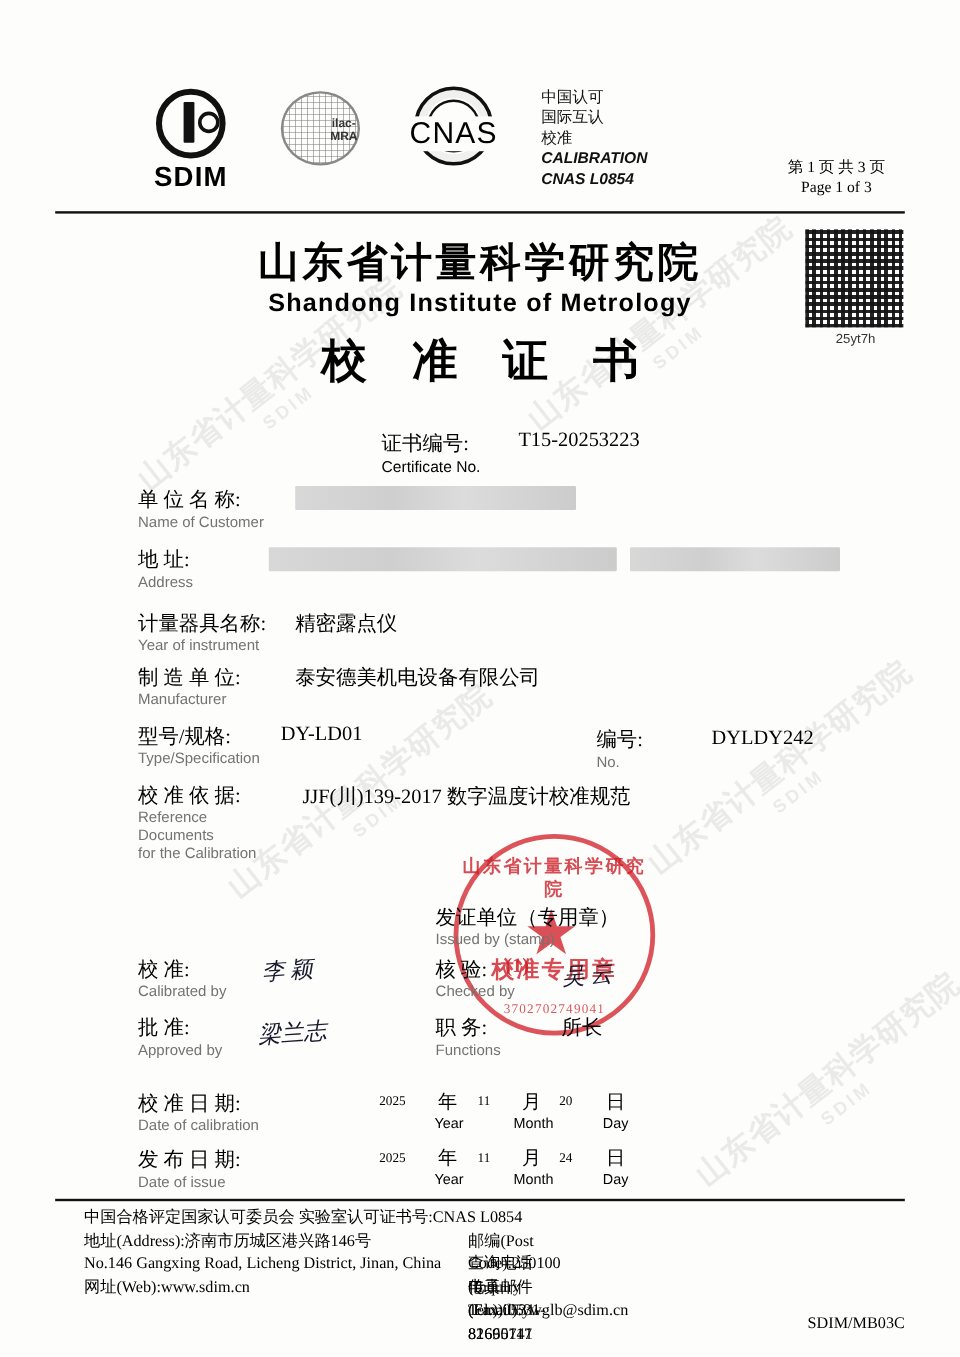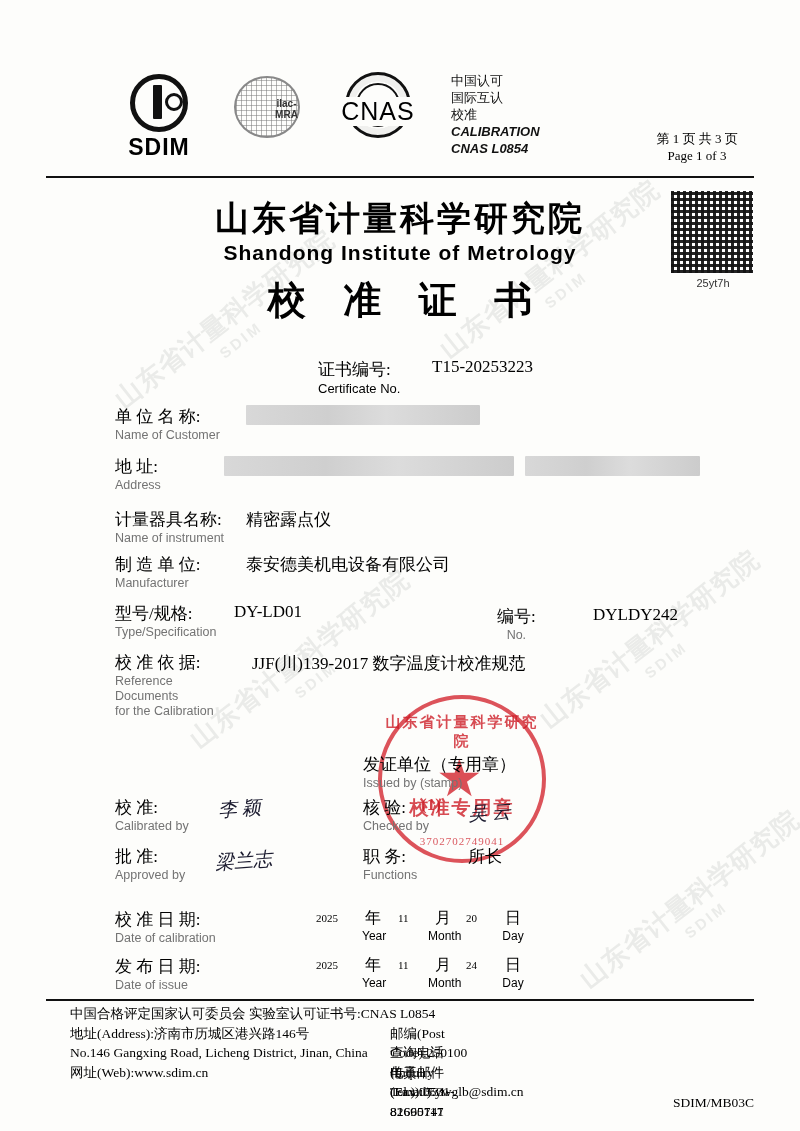--- a/index.html
+++ b/index.html
@@ -323,37 +323,37 @@
 
   <div class="field" style="left:115px; top:455px;">
     <div class="f-cn">地      址:</div>
     <div class="f-en">Address</div>
   </div>
   <div class="redact" style="left:224px; top:456px; width:290px; height:20px;"></div>
   <div class="redact" style="left:525px; top:456px; width:175px; height:20px;"></div>
 
   <div class="field" style="left:115px; top:508px;">
     <div class="f-cn">计量器具名称:</div>
-    <div class="f-en">Name of instrument</div>
+    <div class="f-en">Year of instrument</div>
   </div>
   <div class="f-val" style="left:246px; top:508px;">精密露点仪</div>
 
   <div class="field" style="left:115px; top:553px;">
     <div class="f-cn">制 造 单 位:</div>
     <div class="f-en">Manufacturer</div>
   </div>
   <div class="f-val" style="left:246px; top:553px;">泰安德美机电设备有限公司</div>
 
   <div class="field" style="left:115px; top:602px;">
     <div class="f-cn">型号/规格:</div>
     <div class="f-en">Type/Specification</div>
   </div>
   <div class="f-val" style="left:234px; top:602px;">DY-LD01</div>
 
-  <div class="field" style="left:497px; top:605px;text-align:center;">
+  <div class="field" style="left:497px; top:605px;">
     <div class="f-cn">编号:</div>
     <div class="f-en">No.</div>
   </div>
   <div class="f-val" style="left:593px; top:605px;">DYLDY242</div>
 
   <div class="field" style="left:115px; top:651px;">
     <div class="f-cn">校 准 依 据:</div>
     <div class="f-en" style="white-space:pre;">Reference
 Documents
 for the Calibration</div>

